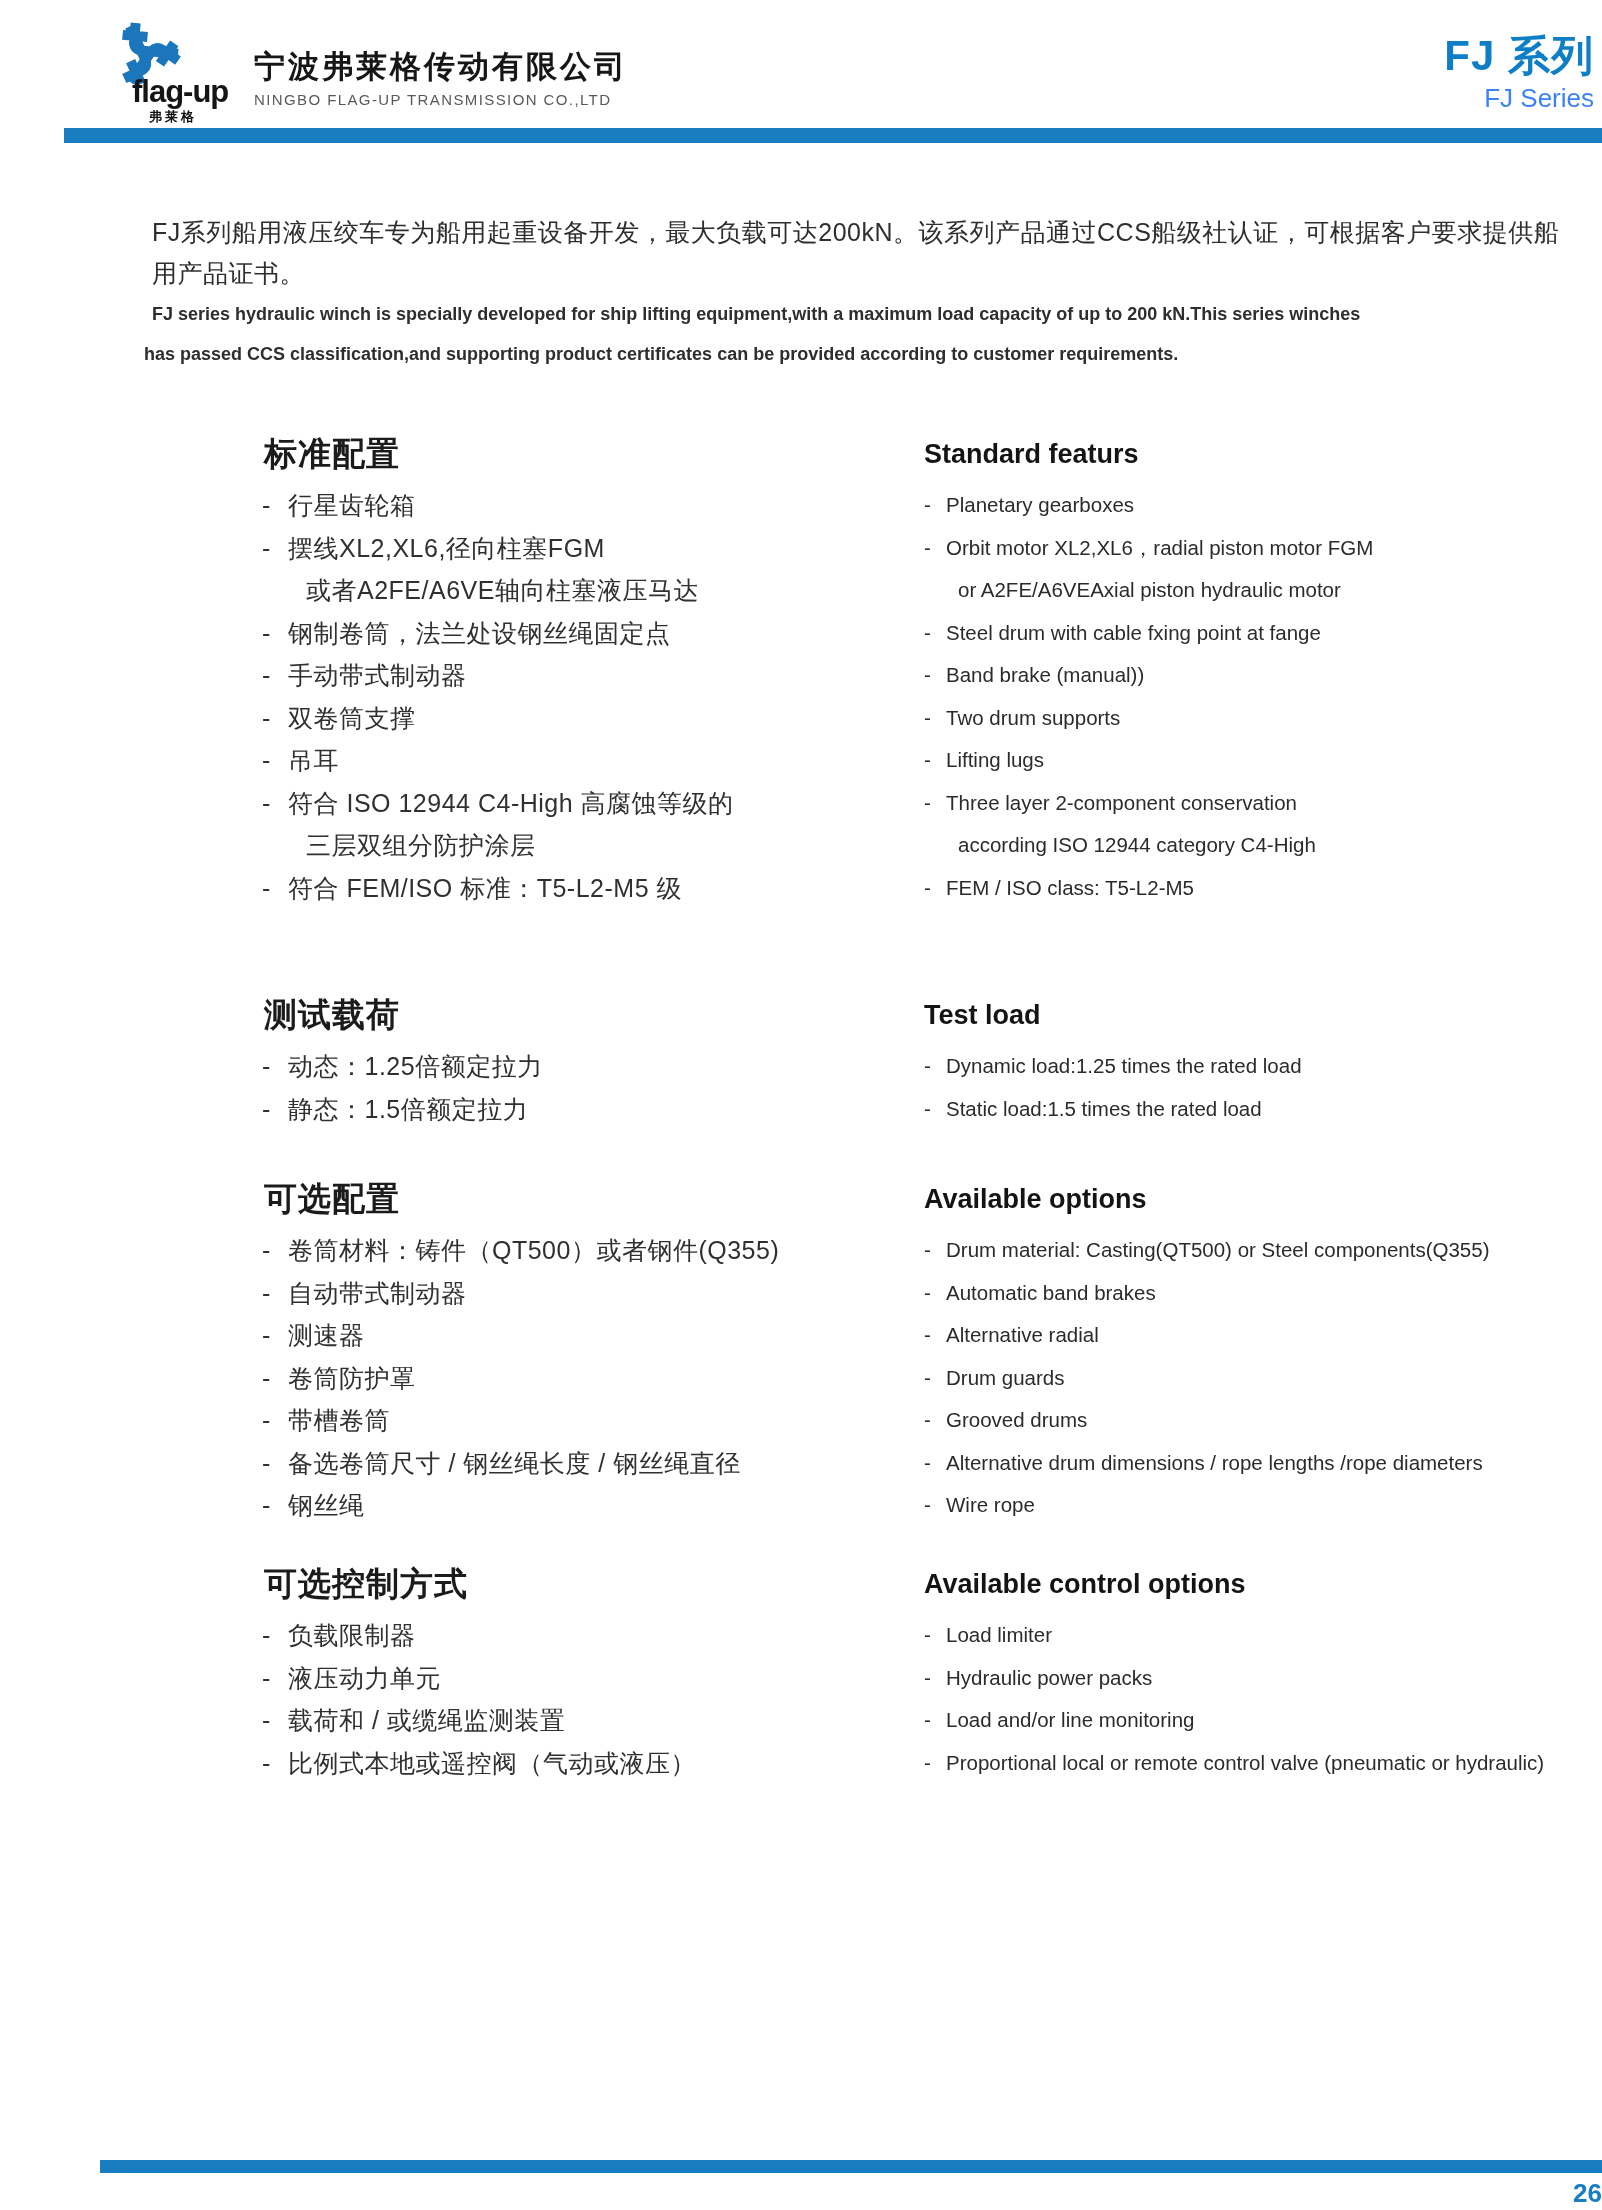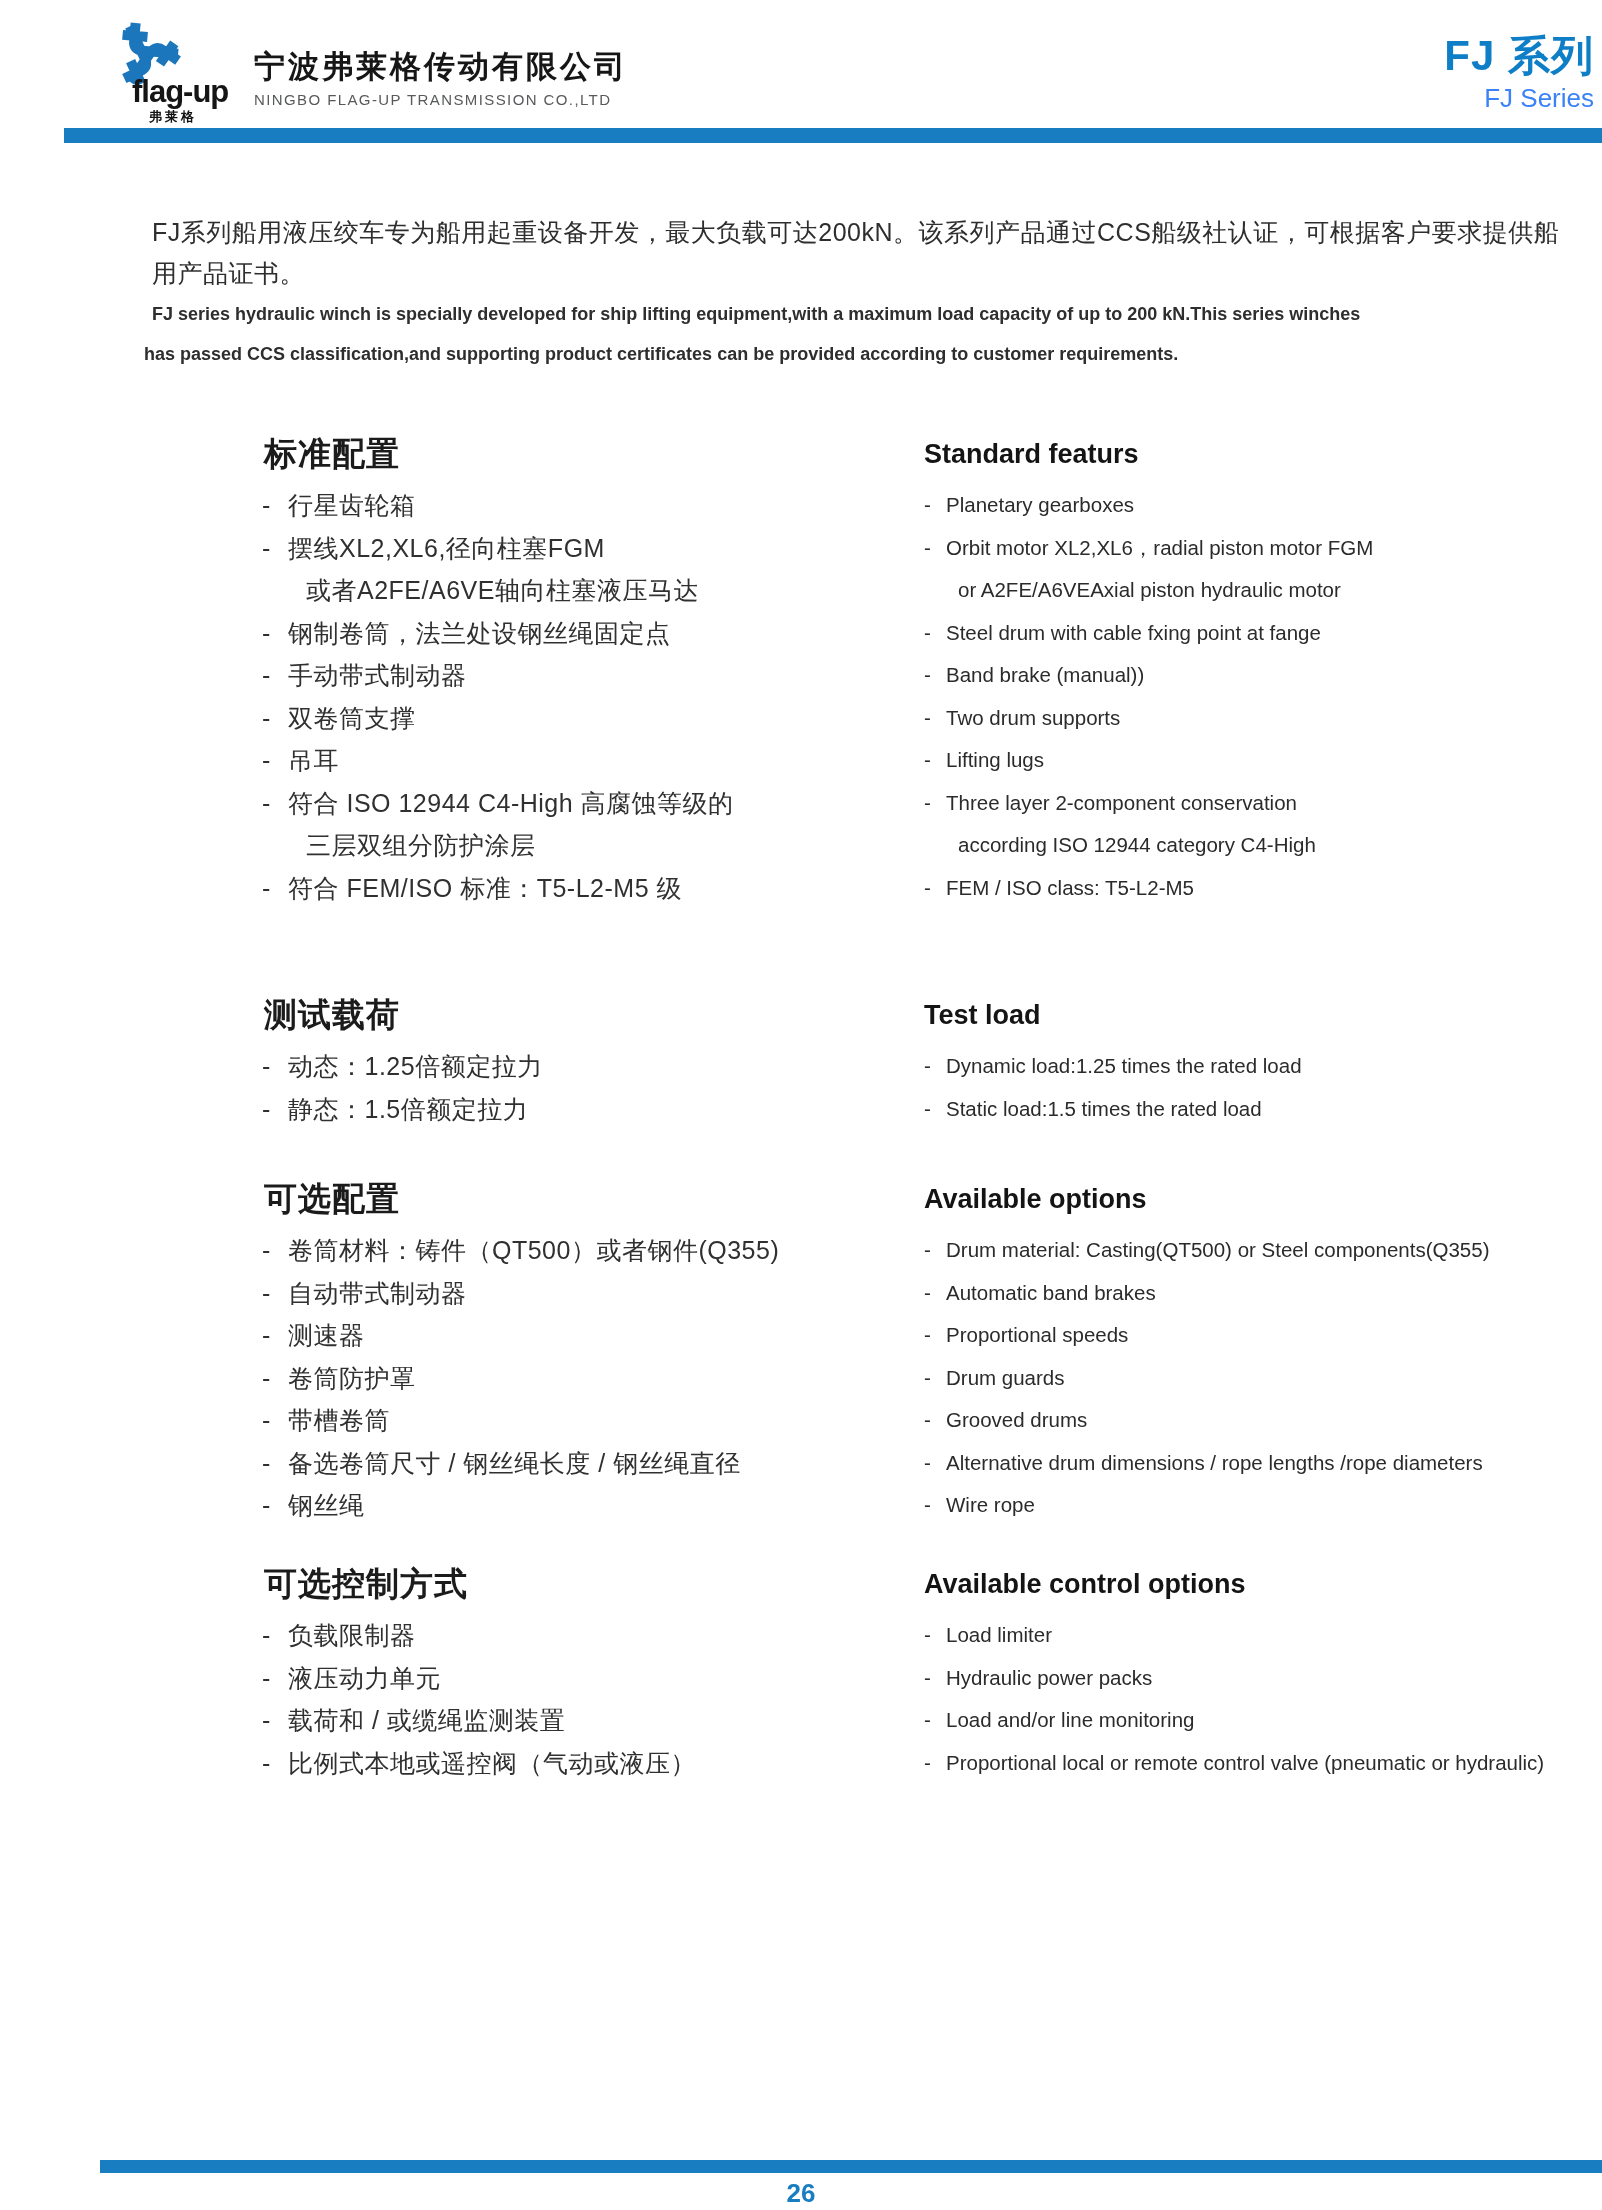--- a/index.html
+++ b/index.html
@@ -43,21 +43,21 @@
   .list-cn .li { font-size:25px; letter-spacing:0.5px; color:#303030; }
   .list-en .li { font-size:20.5px; color:#2b2b2b; }
   .dash { flex:none; }
   .list-cn .dash { width:26px; }
   .list-en .dash { width:22px; }
   .list-cn .li.cont .txt { padding-left:18px; }
   .list-en .li.cont .txt { padding-left:12px; }
 
   
   .botbar { position:absolute; left:100px; right:0; top:2160px; height:13px; background:#187dc1; }
-  .pageno { position:absolute; left:0; right:0; top:2178px; text-align:center; font-size:26px; font-weight:bold; color:#187dc1; }
+  .pageno { position:absolute; left:0; right:0; top:2178px; text-align:right; font-size:26px; font-weight:bold; color:#187dc1; }
 </style>
 </head>
 <body>
 
 <div id="page">
 
   <div class="logo">
     <svg width="104" height="104" viewBox="0 0 104 104">
       <g fill="none" stroke="#1c76bc" stroke-width="10">
         <path transform="translate(50 50) rotate(35)" d="M3 32 L3 -4 Q3 -13 12 -13 L30 -13 M17 -25 L17 0"></path>
@@ -238,21 +238,21 @@
         <div class="li">
           <span class="dash">-</span>
           <span class="txt">Drum material: Casting(QT500) or Steel components(Q355)</span>
         </div>
         <div class="li">
           <span class="dash">-</span>
           <span class="txt">Automatic band brakes</span>
         </div>
         <div class="li">
           <span class="dash">-</span>
-          <span class="txt">Proportional speeds</span>
+          <span class="txt">Alternative radial</span>
         </div>
         <div class="li">
           <span class="dash">-</span>
           <span class="txt">Drum guards</span>
         </div>
         <div class="li">
           <span class="dash">-</span>
           <span class="txt">Grooved drums</span>
         </div>
         <div class="li">

